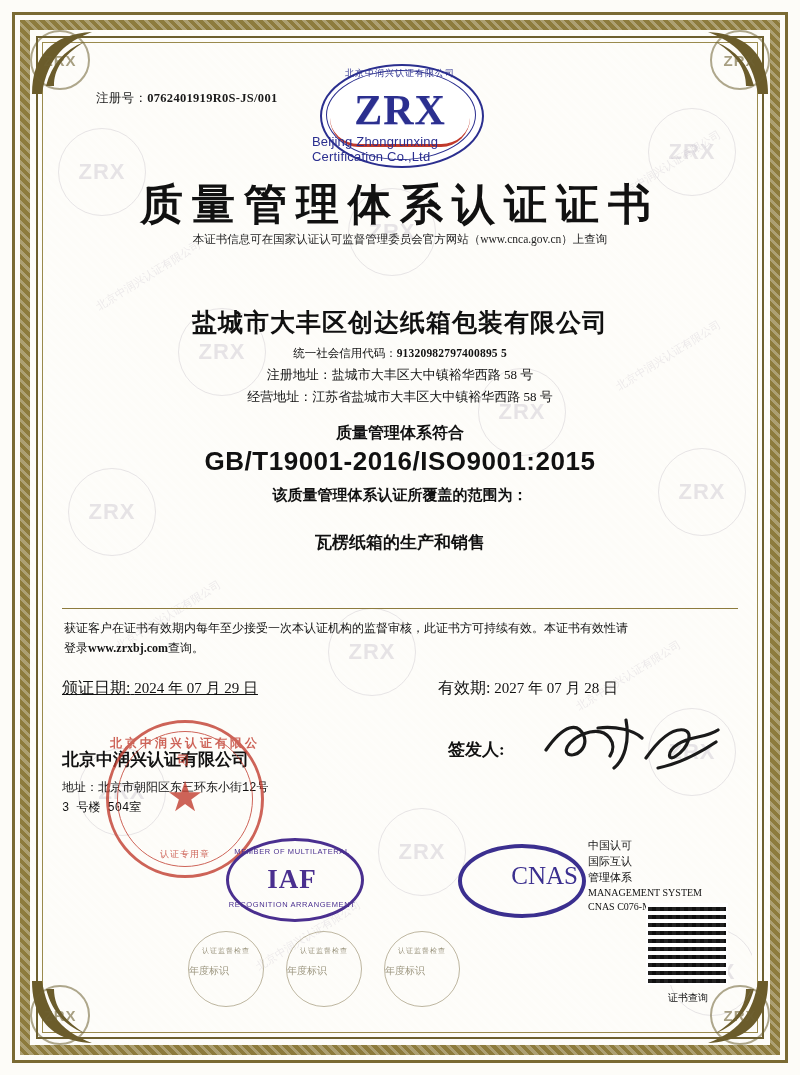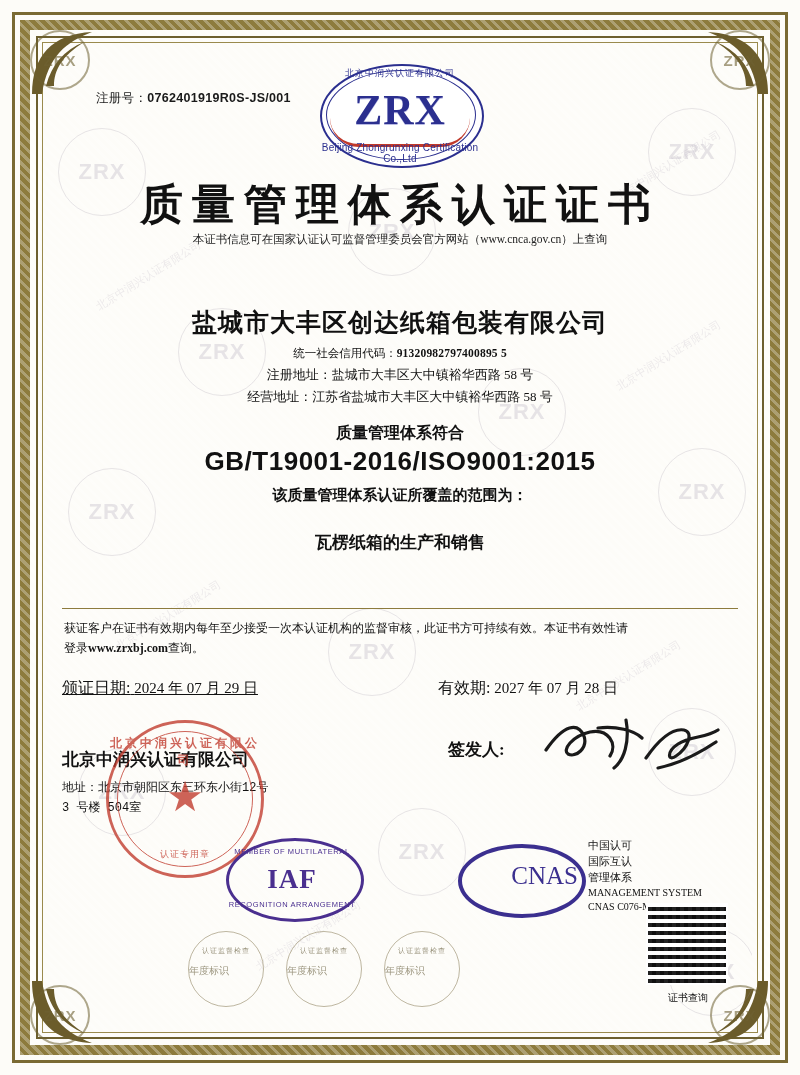--- a/index.html
+++ b/index.html
@@ -78,21 +78,21 @@
     position:absolute;color:rgba(160,150,170,.18);
     font-size:11px;transform:rotate(-32deg);white-space:nowrap;
   }
 
   
   .content{position:absolute;left:48px;top:48px;right:48px;bottom:48px;}
 
   .reg-no{
     position:absolute;left:48px;top:42px;
     font-size:12.5px;color:#1a1a1a;
-    font-family:Liberation Sans, sans-serif;
+    font-family:Liberation Serif, serif;
     letter-spacing:.3px;
   }
   .reg-no b{font-weight:bold;}
 
   .logo{
     position:absolute;left:50%;transform:translateX(-50%);top:12px;
     width:176px;height:108px;
   }
   .logo .ring{
     position:absolute;left:8px;top:4px;width:160px;height:100px;
@@ -109,22 +109,22 @@
     position:absolute;left:0;top:26px;width:176px;text-align:center;
     font-size:42px;font-weight:bold;color:#2b2f8f;
     font-family:"Liberation Serif", serif;letter-spacing:1px;
     text-shadow:0 1px 0 #b9bbe4;
   }
   .logo .cn-top{
     position:absolute;left:0;top:7px;width:176px;text-align:center;
     font-size:9px;color:#2b2f8f;letter-spacing:1px;
   }
   .logo .en-bottom{
-    position:absolute;left:0;bottom:4px;width:176px;text-align:center;
-    font-size:10px;color:#2b2f8f;letter-spacing:.2px;margin-top:40px;
+    position:absolute;left:0;bottom:4px;width:176px;
+    font-size:13px;color:#2b2f8f;letter-spacing:.2px;margin-top:40px;
   }
   .logo .swoosh{
     position:absolute;left:18px;top:58px;width:140px;height:26px;
     border-bottom:3px solid #c0392b;border-radius:0 0 70px 70px;
   }
 
   .main-title{
     position:absolute;left:0;right:0;top:128px;text-align:center;
     font-size:43px;font-weight:bold;color:#111;
     letter-spacing:9px;

